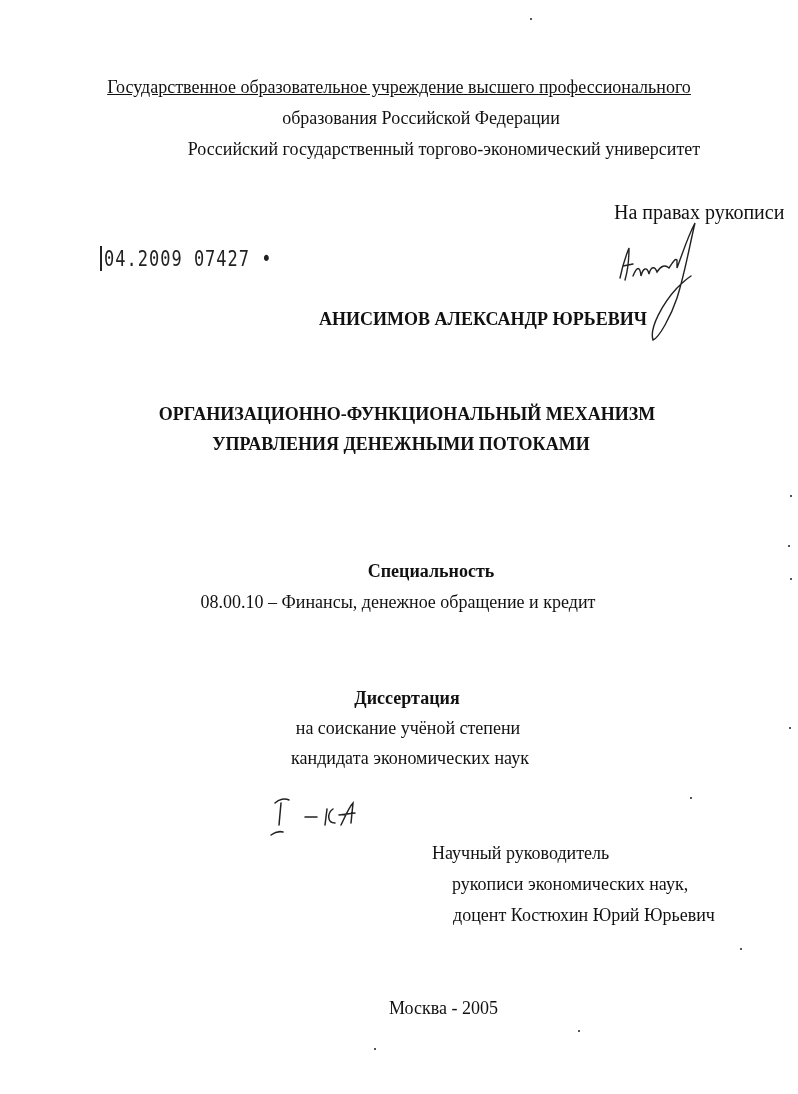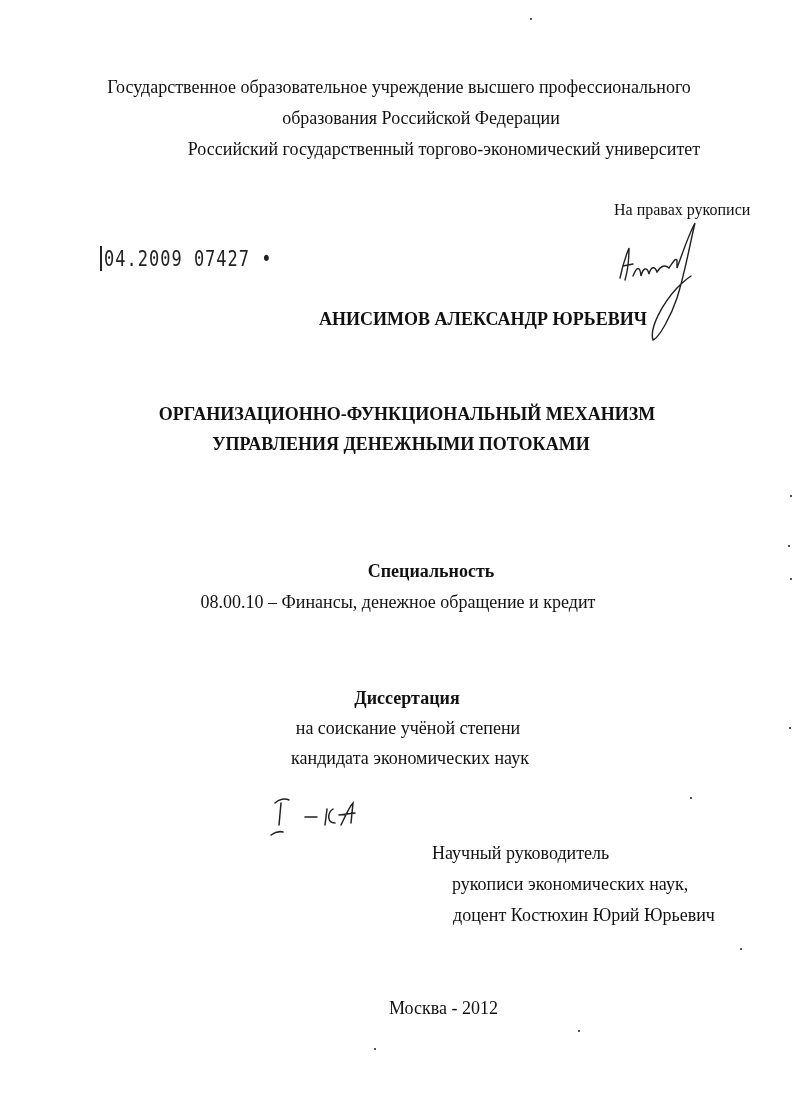--- a/index.html
+++ b/index.html
@@ -8,25 +8,25 @@
   .abs { position:absolute; white-space:nowrap; }
   .reg { font-size:18px; }
   .bold { font-weight:bold; font-size:18px; }
   .center { left:0; width:798px; text-align:center; }
   .stamp { font-family:"DejaVu Sans Mono", monospace; font-size:17px; letter-spacing:1px; transform:scaleY(1.25); transform-origin:left top; color:#222; }
   .speck { position:absolute; background:#555; width:2px; height:2px; }
 </style>
 </head>
 <body>
 
-<div class="abs reg center" style="top:77px;">Государственное образовательное учреждение высшего профессионального</div>
+<div class="abs reg center" style="top:77px;text-decoration:underline;">Государственное образовательное учреждение высшего профессионального</div>
 <div class="abs reg center" style="top:108px; left:22px;">образования Российской Федерации</div>
 <div class="abs reg center" style="top:139px; left:45px;">Российский государственный торгово-экономический университет</div>
 
-<div class="abs" style="top:201px; left:614px; font-size:16px;">На правах рукописи</div>
+<div class="abs" style="top:201px; left:614px; font-size:20px;">На правах рукописи</div>
 
 <div class="abs stamp" style="top:246px; left:100px;">
   <span style="display:inline-block;width:2px;height:20px;background:#222;vertical-align:top;margin-right:2px;"></span><span>04.2009 07427</span><span> •</span>
 </div>
 
 <svg class="abs" style="top:218px; left:615px;" width="90" height="125" viewBox="0 0 90 125">
   <path d="M5 60 C 8 45, 12 35, 14 30 C 14 40, 12 55, 10 62 M8 48 L18 46 M18 58 C 22 48, 25 48, 26 58 C 28 50, 32 48, 34 56 C 36 48, 40 48, 42 54 C 46 48, 50 46, 54 50 C 58 44, 60 40, 62 42 L 62 50 C 66 40, 72 20, 80 5 C 74 30, 70 55, 62 80 C 56 98, 44 120, 38 122 C 34 110, 48 85, 62 70 C 66 66, 70 62, 76 58" fill="none" stroke="#222" stroke-width="1.4" stroke-linecap="round"></path>
 </svg>
 
 <div class="abs bold" style="top:309px; left:274px;margin-left:45px;">АНИСИМОВ АЛЕКСАНДР ЮРЬЕВИЧ</div>
@@ -42,21 +42,21 @@
 <div class="abs reg center" style="top:748px; left:11px;">кандидата экономических наук</div>
 
 <svg class="abs" style="top:795px; left:265px;" width="100" height="45" viewBox="0 0 100 45">
   <path d="M10 8 C 14 4, 20 3, 24 5 M16 8 L 14 30 M6 40 C 10 37, 14 36, 18 37 M40 22 L 52 22 M62 14 L 60 30 M68 14 C 62 18, 62 28, 70 28 M76 30 C 80 22, 84 12, 88 8 L 86 28 M74 20 L 90 18" fill="none" stroke="#222" stroke-width="1.5" stroke-linecap="round"></path>
 </svg>
 
 <div class="abs reg" style="top:843px; left:432px;">Научный руководитель</div>
 <div class="abs reg" style="top:874px; left:452px;">рукописи экономических наук,</div>
 <div class="abs reg" style="top:905px; left:453px;">доцент Костюхин Юрий Юрьевич</div>
 
-<div class="abs reg" style="top:998px; left:389px;">Москва - 2012</div>
+<div class="abs reg" style="top:998px; left:389px;">Москва - 2005</div>
 
 <div class="speck" style="top:18px; left:530px;"></div>
 <div class="speck" style="top:495px; left:790px;"></div>
 <div class="speck" style="top:545px; left:788px;"></div>
 <div class="speck" style="top:578px; left:790px;"></div>
 <div class="speck" style="top:727px; left:789px;"></div>
 <div class="speck" style="top:797px; left:690px;"></div>
 <div class="speck" style="top:948px; left:740px;"></div>
 <div class="speck" style="top:1030px; left:578px;"></div>
 <div class="speck" style="top:1048px; left:374px;"></div>

